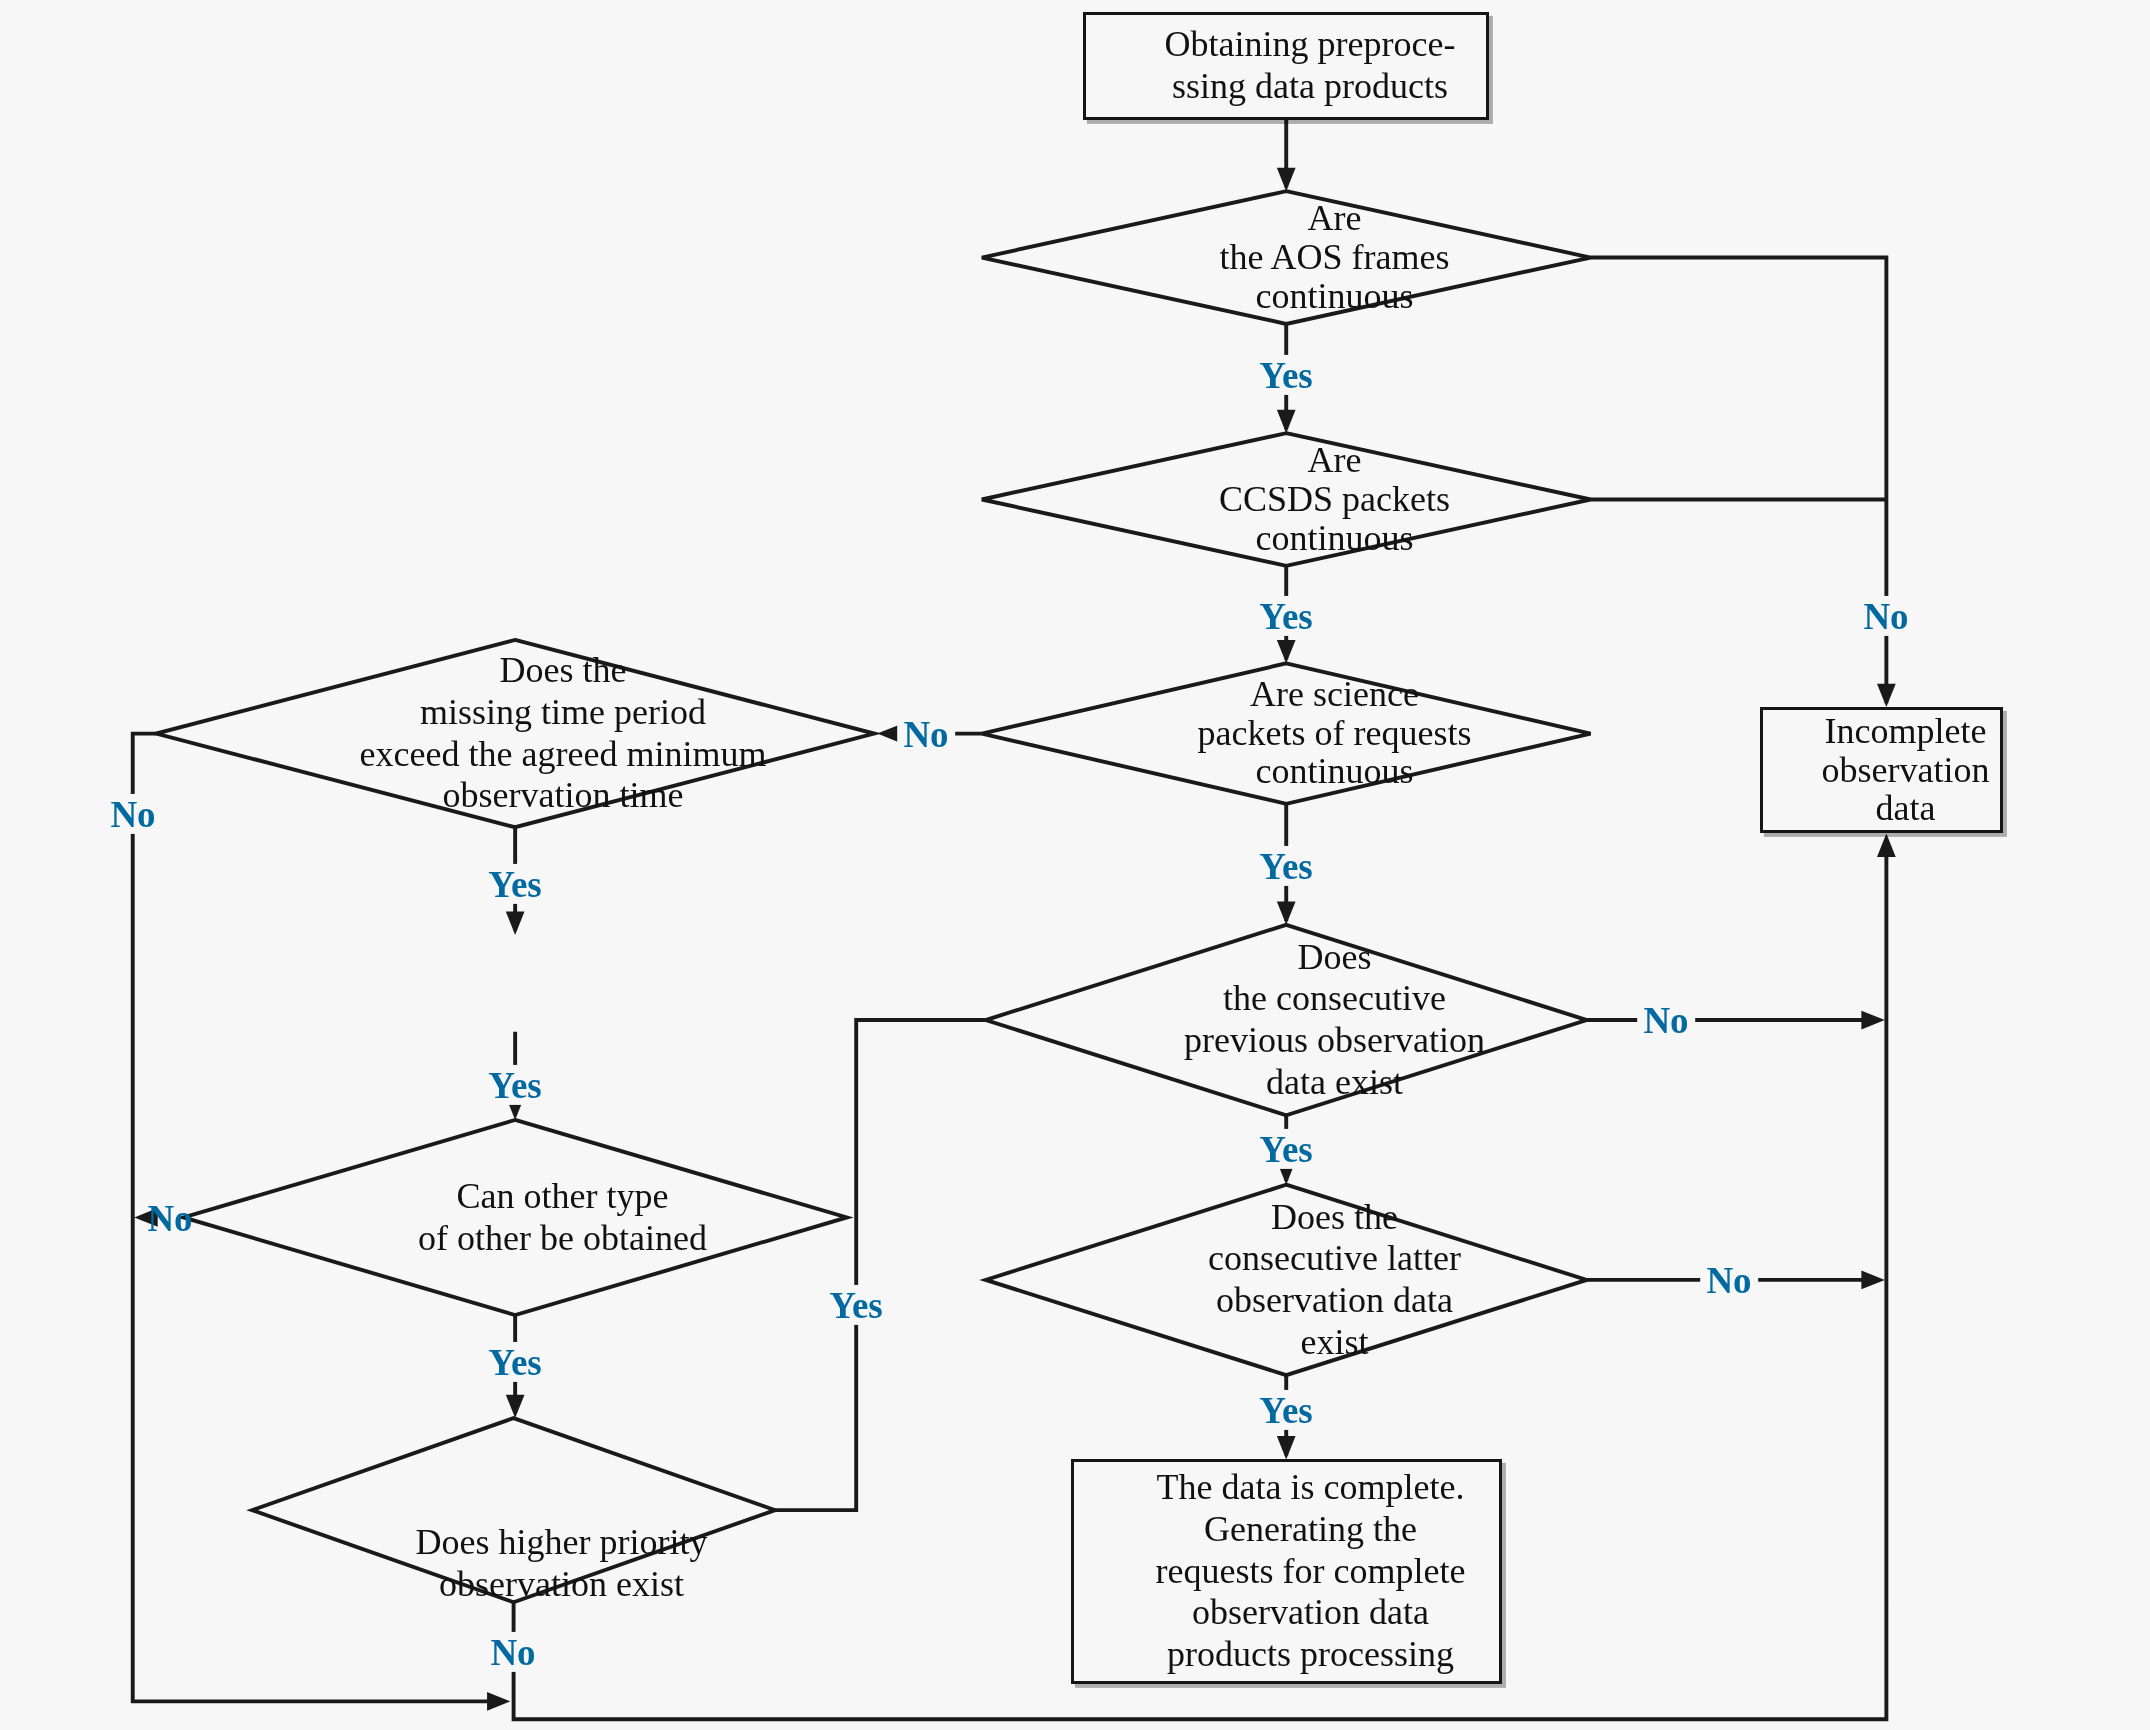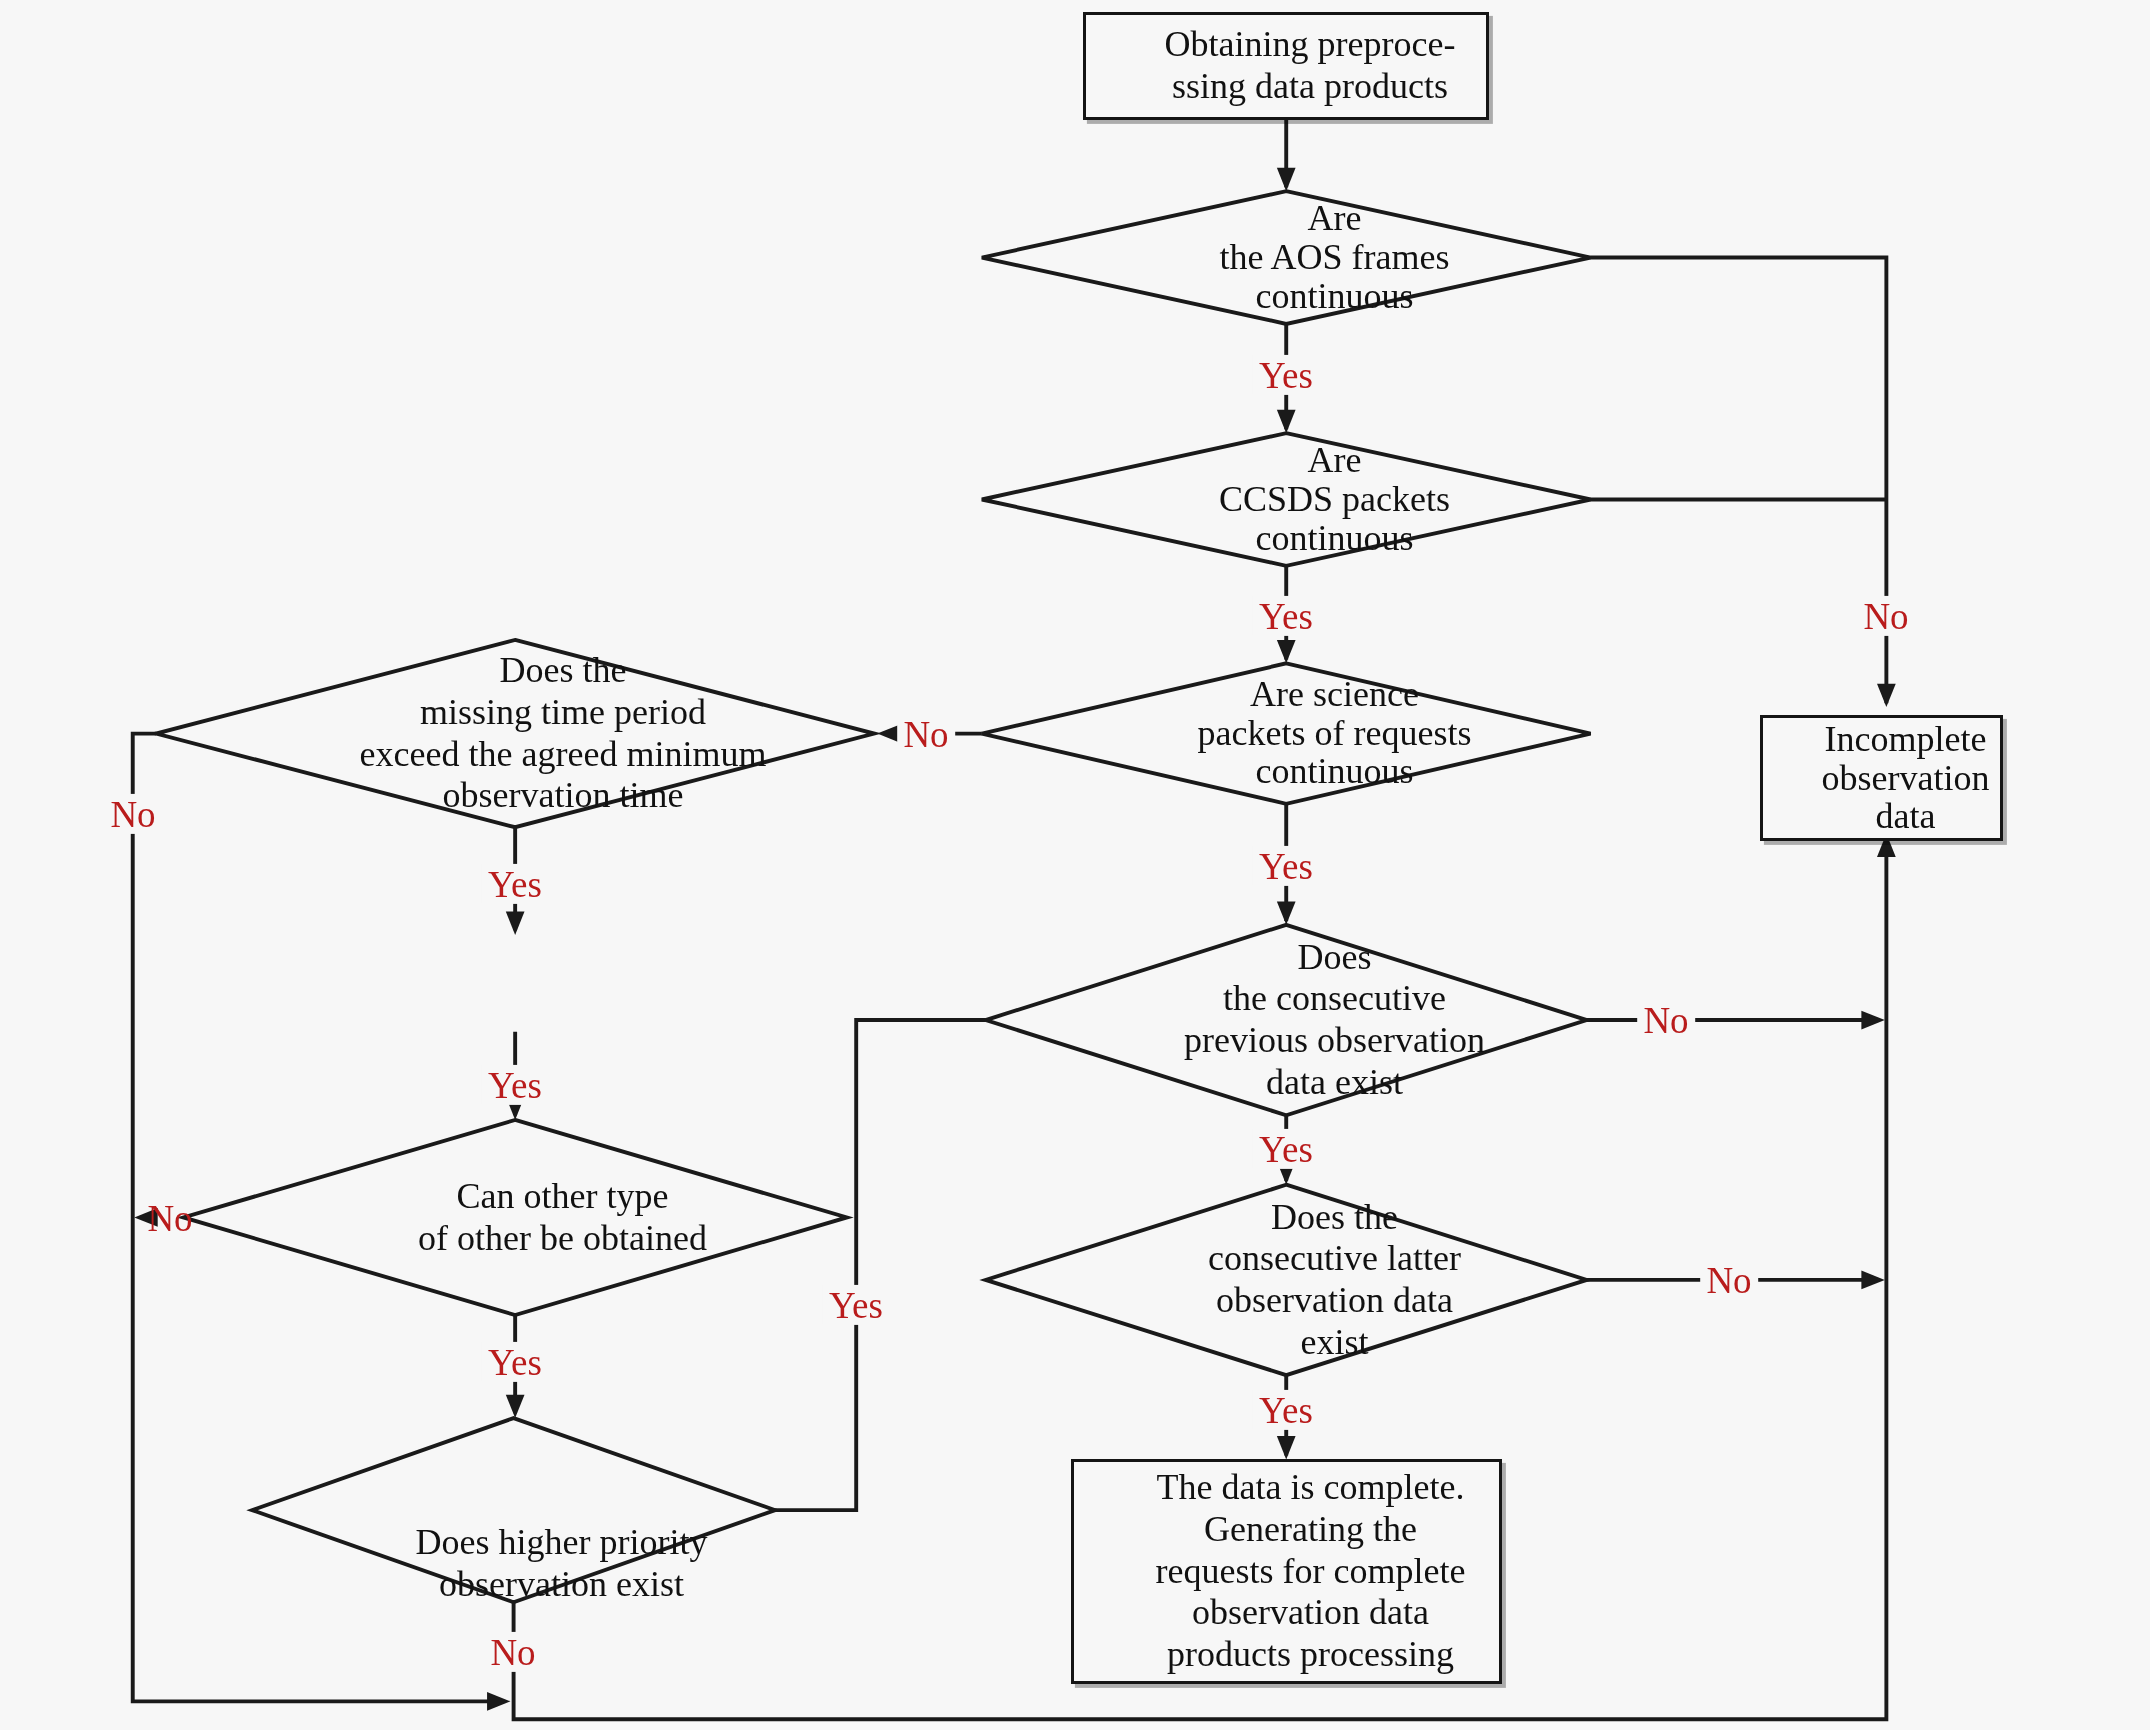--- a/index.html
+++ b/index.html
@@ -11,22 +11,23 @@
     text-align:center;white-space:pre-line;
     font-size:36px;line-height:1.16;color:#111;padding-left:48px;
   }
   .box{
     border:3.9px solid #151515;background:#f7f7f7;box-sizing:border-box;
     box-shadow:3.9px 3.9px 0 rgba(0,0,0,0.30);
   }
   .tight{line-height:1.08;}
   .lbl{
     position:absolute;transform:translate(-50%,-50%);
-    font-size:37px;line-height:1;color:#b91c1c;background:#f7f7f7;padding:1.6px 6.2px;
+    font-size:37px;line-height:1;color:#0369a1;background:#f7f7f7;padding:1.6px 6.2px;
     white-space:nowrap;
+    font-weight:bold;
   }
   .nobg{background:transparent;padding:0;}
 </style>
 </head>
 <body>
 
 <div class="stage">
 
   <svg width="2151" height="1731" viewBox="0 0 2756 2218">
 
@@ -90,21 +91,21 @@
   <div class="node box" style="left:1083px;top:11.7px;width:406px;height:108px;">Obtaining preproce-
 ssing data products</div>
 
 
   <div class="node box" style="left:1071px;top:1459px;width:431px;height:225px;">The data is complete.
 Generating the
 requests for complete
 observation data
 products processing</div>
 
-  <div class="node box tight" style="left:1760px;top:707px;width:243px;height:126px;margin-top:8px;">Incomplete
+  <div class="node box tight" style="left:1760px;top:707px;width:243px;height:126px;">Incomplete
 observation
 data</div>
 
   <div class="node" style="left:982px;top:191px;width:609px;height:133px;line-height:1.08;">Are
 the AOS frames
 continuous</div>
 
   <div class="node" style="left:982px;top:433px;width:609px;height:133px;line-height:1.08;">Are
 CCSDS packets
 continuous</div>

